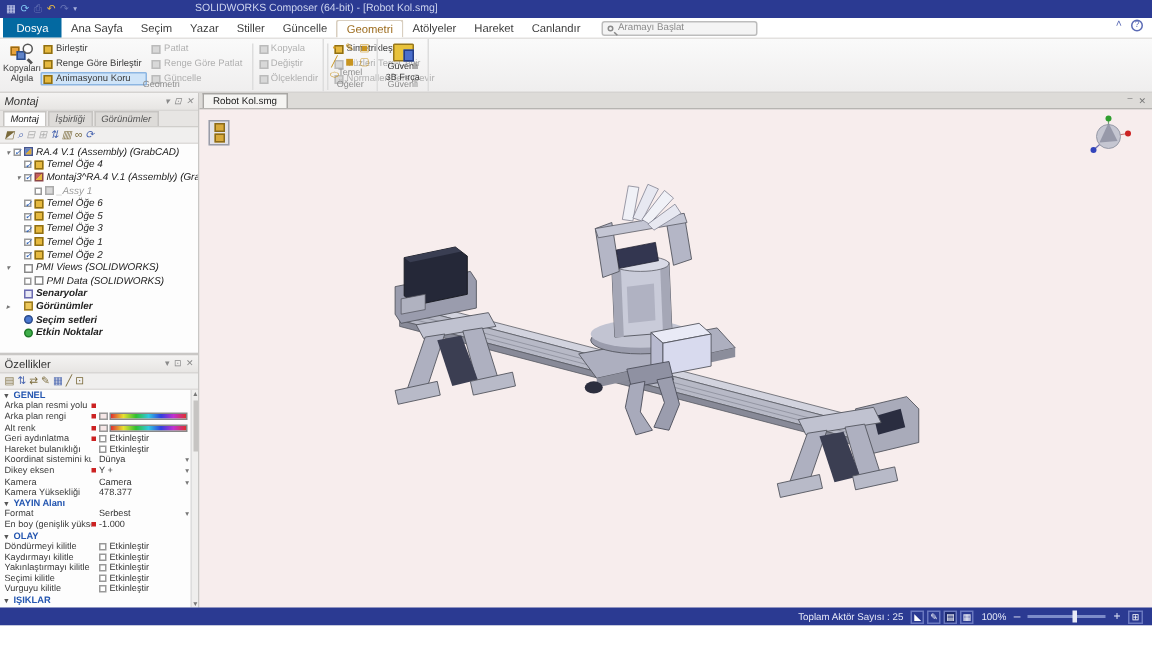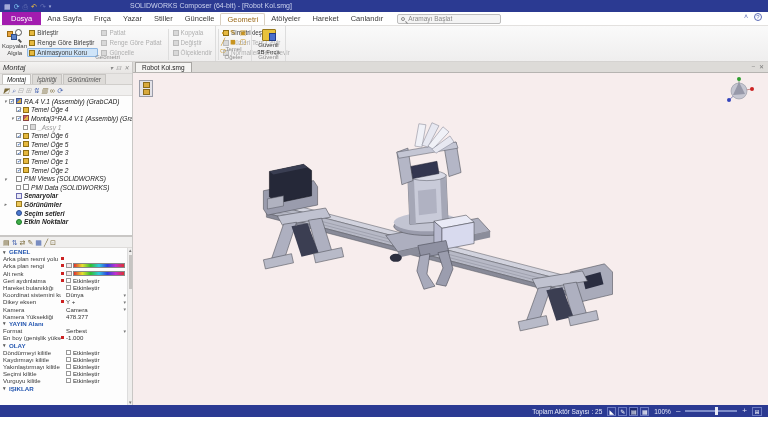--- a/index.html
+++ b/index.html
@@ -9,21 +9,21 @@
 
   
   .titlebar{height:12px;background:#2b3a92;display:flex;align-items:center;position:relative;}
   .qat{display:flex;gap:3px;margin-left:4px;align-items:center;}
   .qat span{font-size:7px;line-height:7px;color:#cfd4f2;}
   .win-title{position:absolute;left:130px;right:0;top:0;height:12px;font-size:7px;line-height:12px;color:#ccd3ee;text-align:left;white-space:nowrap;}
 
   
   .tabrow{height:14px;background:#ffffff;display:flex;align-items:center;border-bottom:1px solid #e3e1df;position:relative;}
   .rtab{font-size:7.5px;line-height:11px;padding:0 6px;color:#3c3c3c;white-space:nowrap;cursor:default;}
-  .rtab.file{background:#a21caf;color:#fff;margin-left:2px;padding:1px 9px;text-align:right;}
+  .rtab.file{background:#0369a1;color:#fff;margin-left:2px;padding:1px 9px;text-align:right;}
   .rtab.active{background:#fff;border:1px solid #d9cfc0;border-bottom:none;color:#9c6b1c;border-radius:2px 2px 0 0;}
   .searchbox{margin-left:8px;width:104px;height:10px;border:1px solid #bdbdbd;border-radius:2px;background:#f4f4f4;display:flex;align-items:center;gap:3px;padding:0 3px;color:#8a8a8a;font-size:6.5px;}
   .mag{width:4px;height:4px;border:1px solid #8a8a8a;border-radius:50%;position:relative;flex:0 0 auto;}
   .mag::after{content:"";position:absolute;width:3px;height:1px;background:#8a8a8a;left:3px;top:4px;transform:rotate(45deg);}
   .tabrow-right{position:absolute;right:6px;top:1px;display:flex;gap:6px;color:#5b6bb5;font-size:7px;}
 
   
   .ribbon{height:36px;background:linear-gradient(#fafafa,#efeeee);border-bottom:1px solid #d5d3d1;display:flex;position:relative;}
   .rgroup{position:relative;height:100%;padding:1px 2px 0 2px;border-right:1px solid #ddd;display:flex;}
   .rgroup .glabel{position:absolute;bottom:0;left:0;right:0;text-align:center;font-size:6px;color:#8c8c8c;line-height:8px;}
@@ -140,21 +140,21 @@
         <span style="color:#6a77b8;">↷</span>
         <span style="color:#aab2dd;font-size:5px;">▾</span>
       </div>
       <div class="win-title">SOLIDWORKS Composer (64-bit) - [Robot Kol.smg]</div>
     </div>
 
     <div class="tabrow">
       <div id="tabs" style="display:flex;align-items:center;">
           <span class="rtab file">Dosya</span>
           <span class="rtab">Ana Sayfa</span>
-          <span class="rtab">Fırça</span>
+          <span class="rtab">Seçim</span>
           <span class="rtab">Yazar</span>
           <span class="rtab">Stiller</span>
           <span class="rtab">Güncelle</span>
           <span class="rtab active">Geometri</span>
           <span class="rtab">Atölyeler</span>
           <span class="rtab">Hareket</span>
           <span class="rtab">Canlandır</span>
         </div>
       <div class="searchbox">
         <span class="mag"></span>
@@ -375,20 +375,28 @@
               <div class="trow bold" style="padding-left: 2px;">
                 <span class="texp"></span>
                 <span class="tchk none"></span>
                 <span class="tico hotspot"></span>
                 <span class="tlab">Etkin Noktalar</span>
               </div>
             </div>
         </div>
 
         <div style="flex:1;display:flex;flex-direction:column;">
+          <div class="panel-head">
+            <span class="ptitle">Özellikler</span>
+            <span class="phbtns">
+              <span>▾</span>
+              <span>⊡</span>
+              <span>✕</span>
+            </span>
+          </div>
           <div class="ptoolbar" id="prop-tools">
               <span class="ticon">▤</span>
               <span class="ticon blue">⇅</span>
               <span class="ticon">⇄</span>
               <span class="ticon">✎</span>
               <span class="ticon blue">▦</span>
               <span class="ticon">╱</span>
               <span class="ticon">⊡</span>
             </div>
           <div class="props" id="props">

